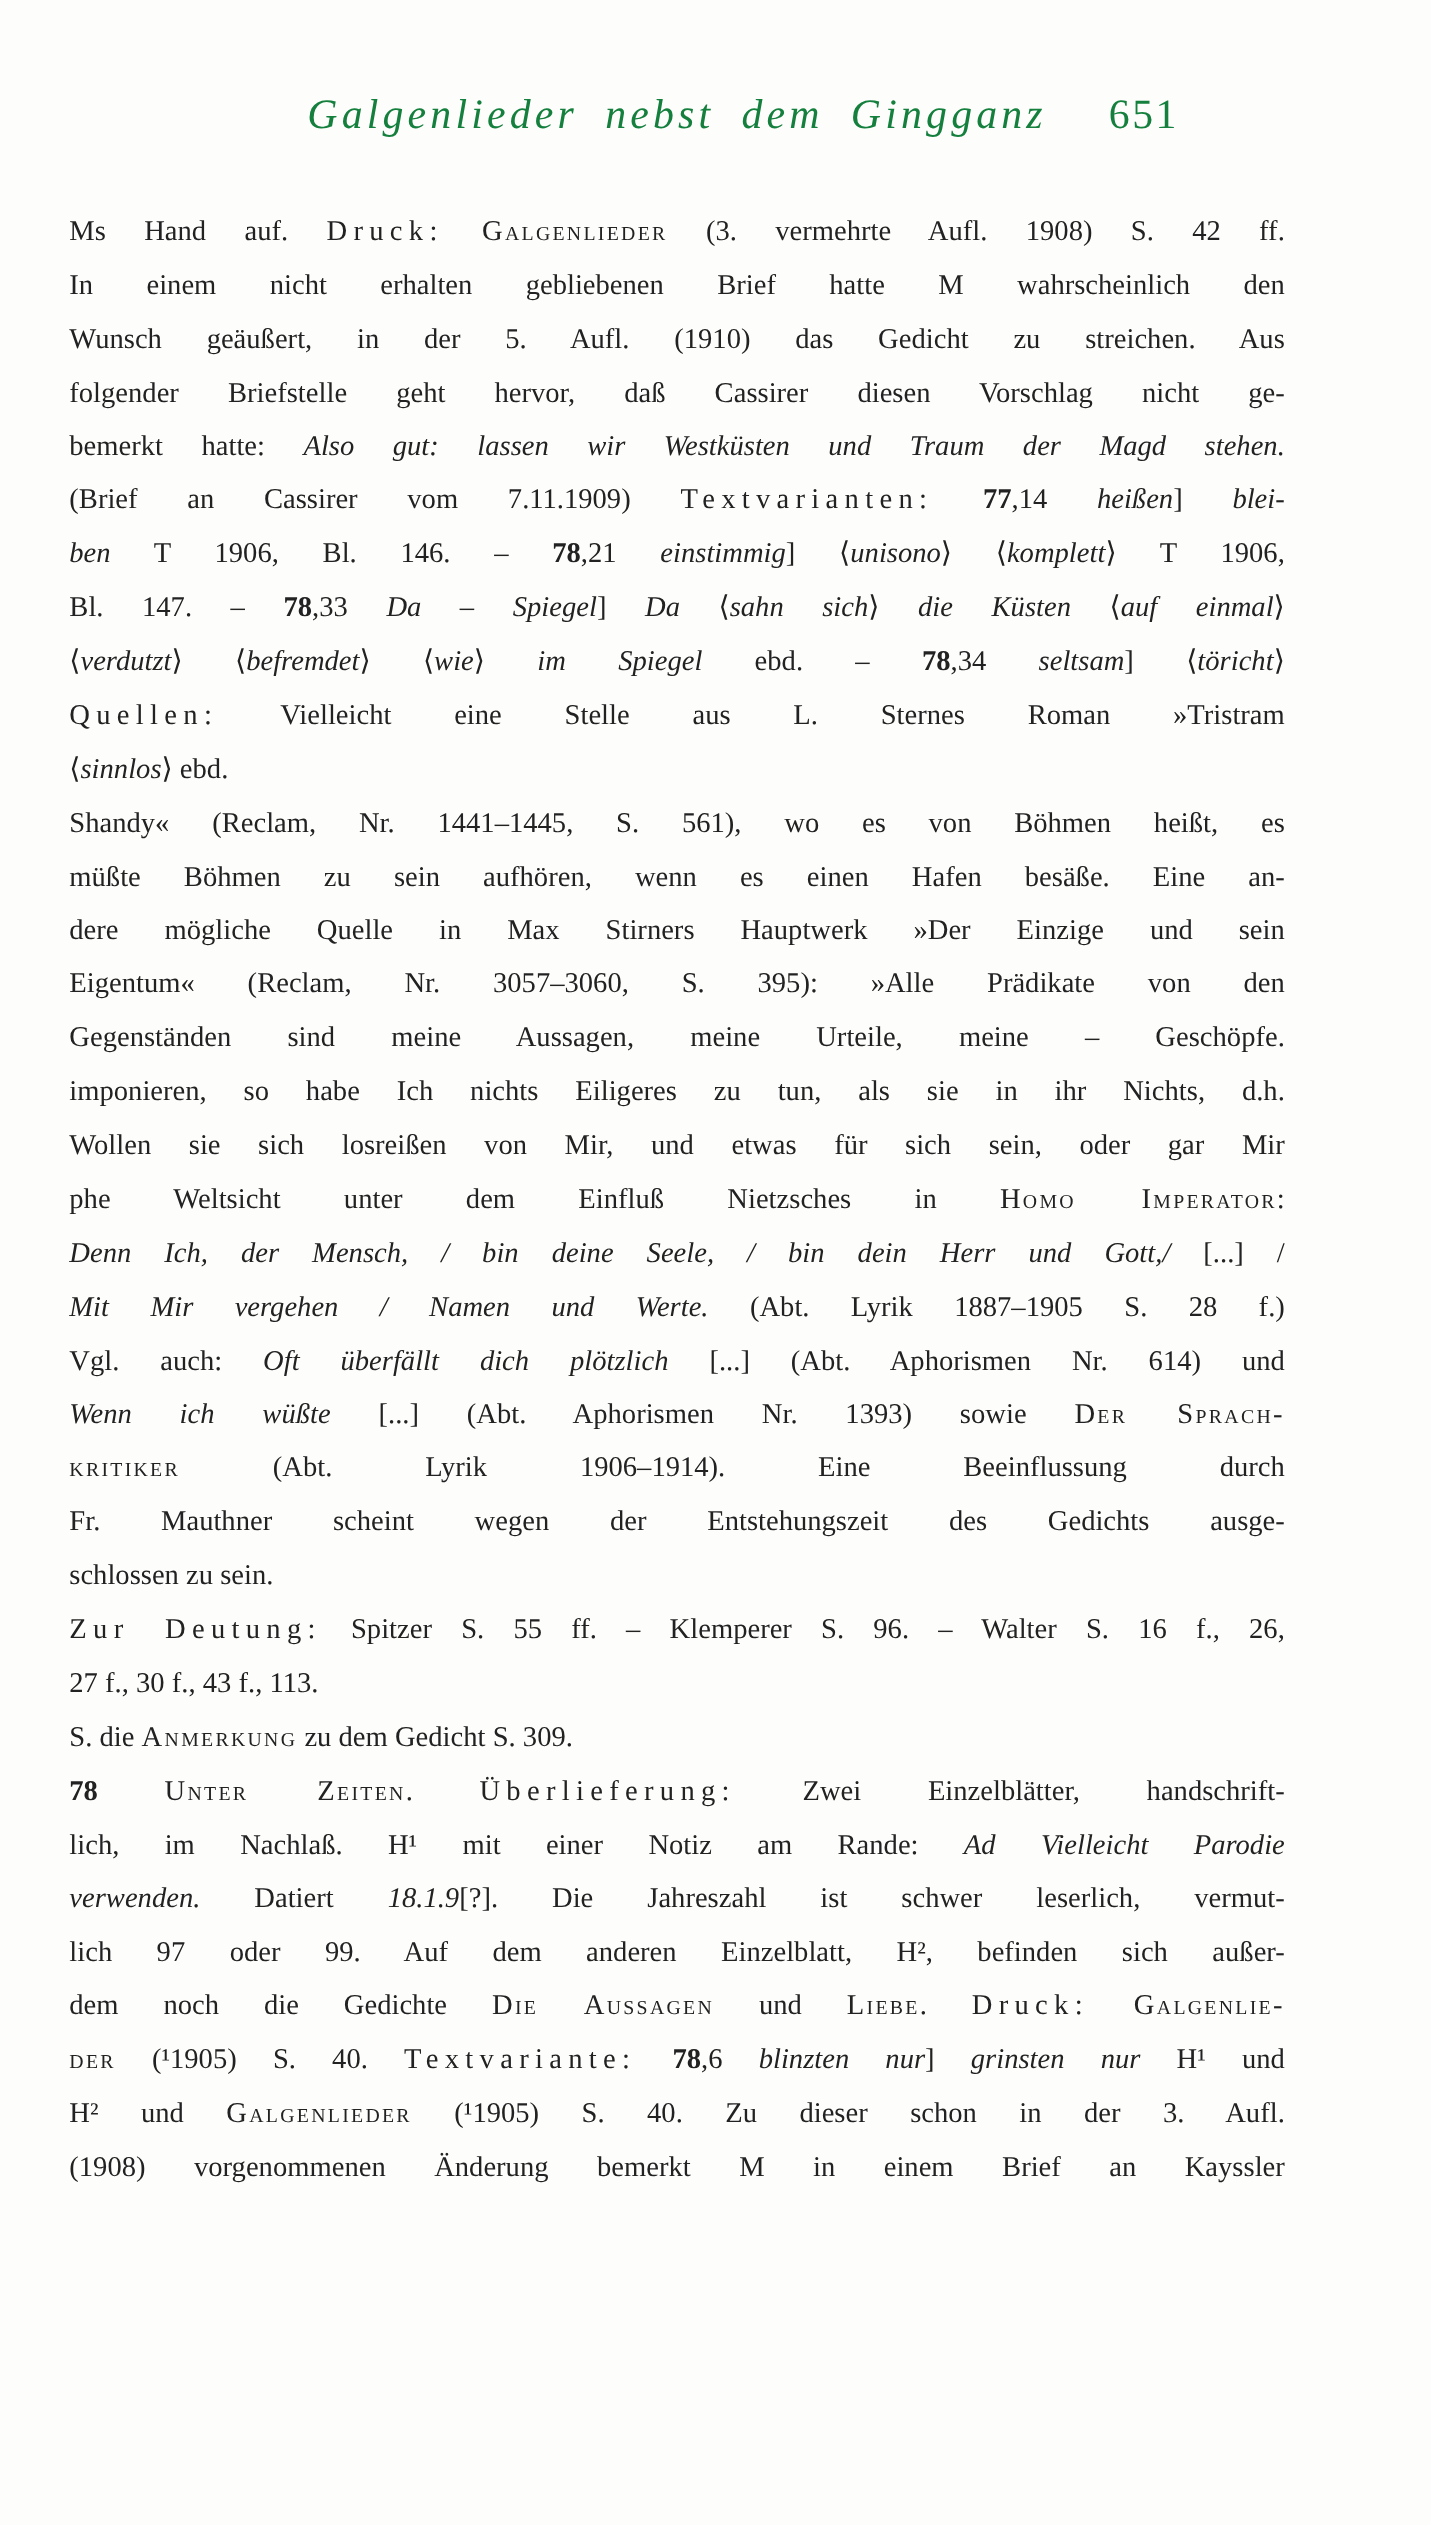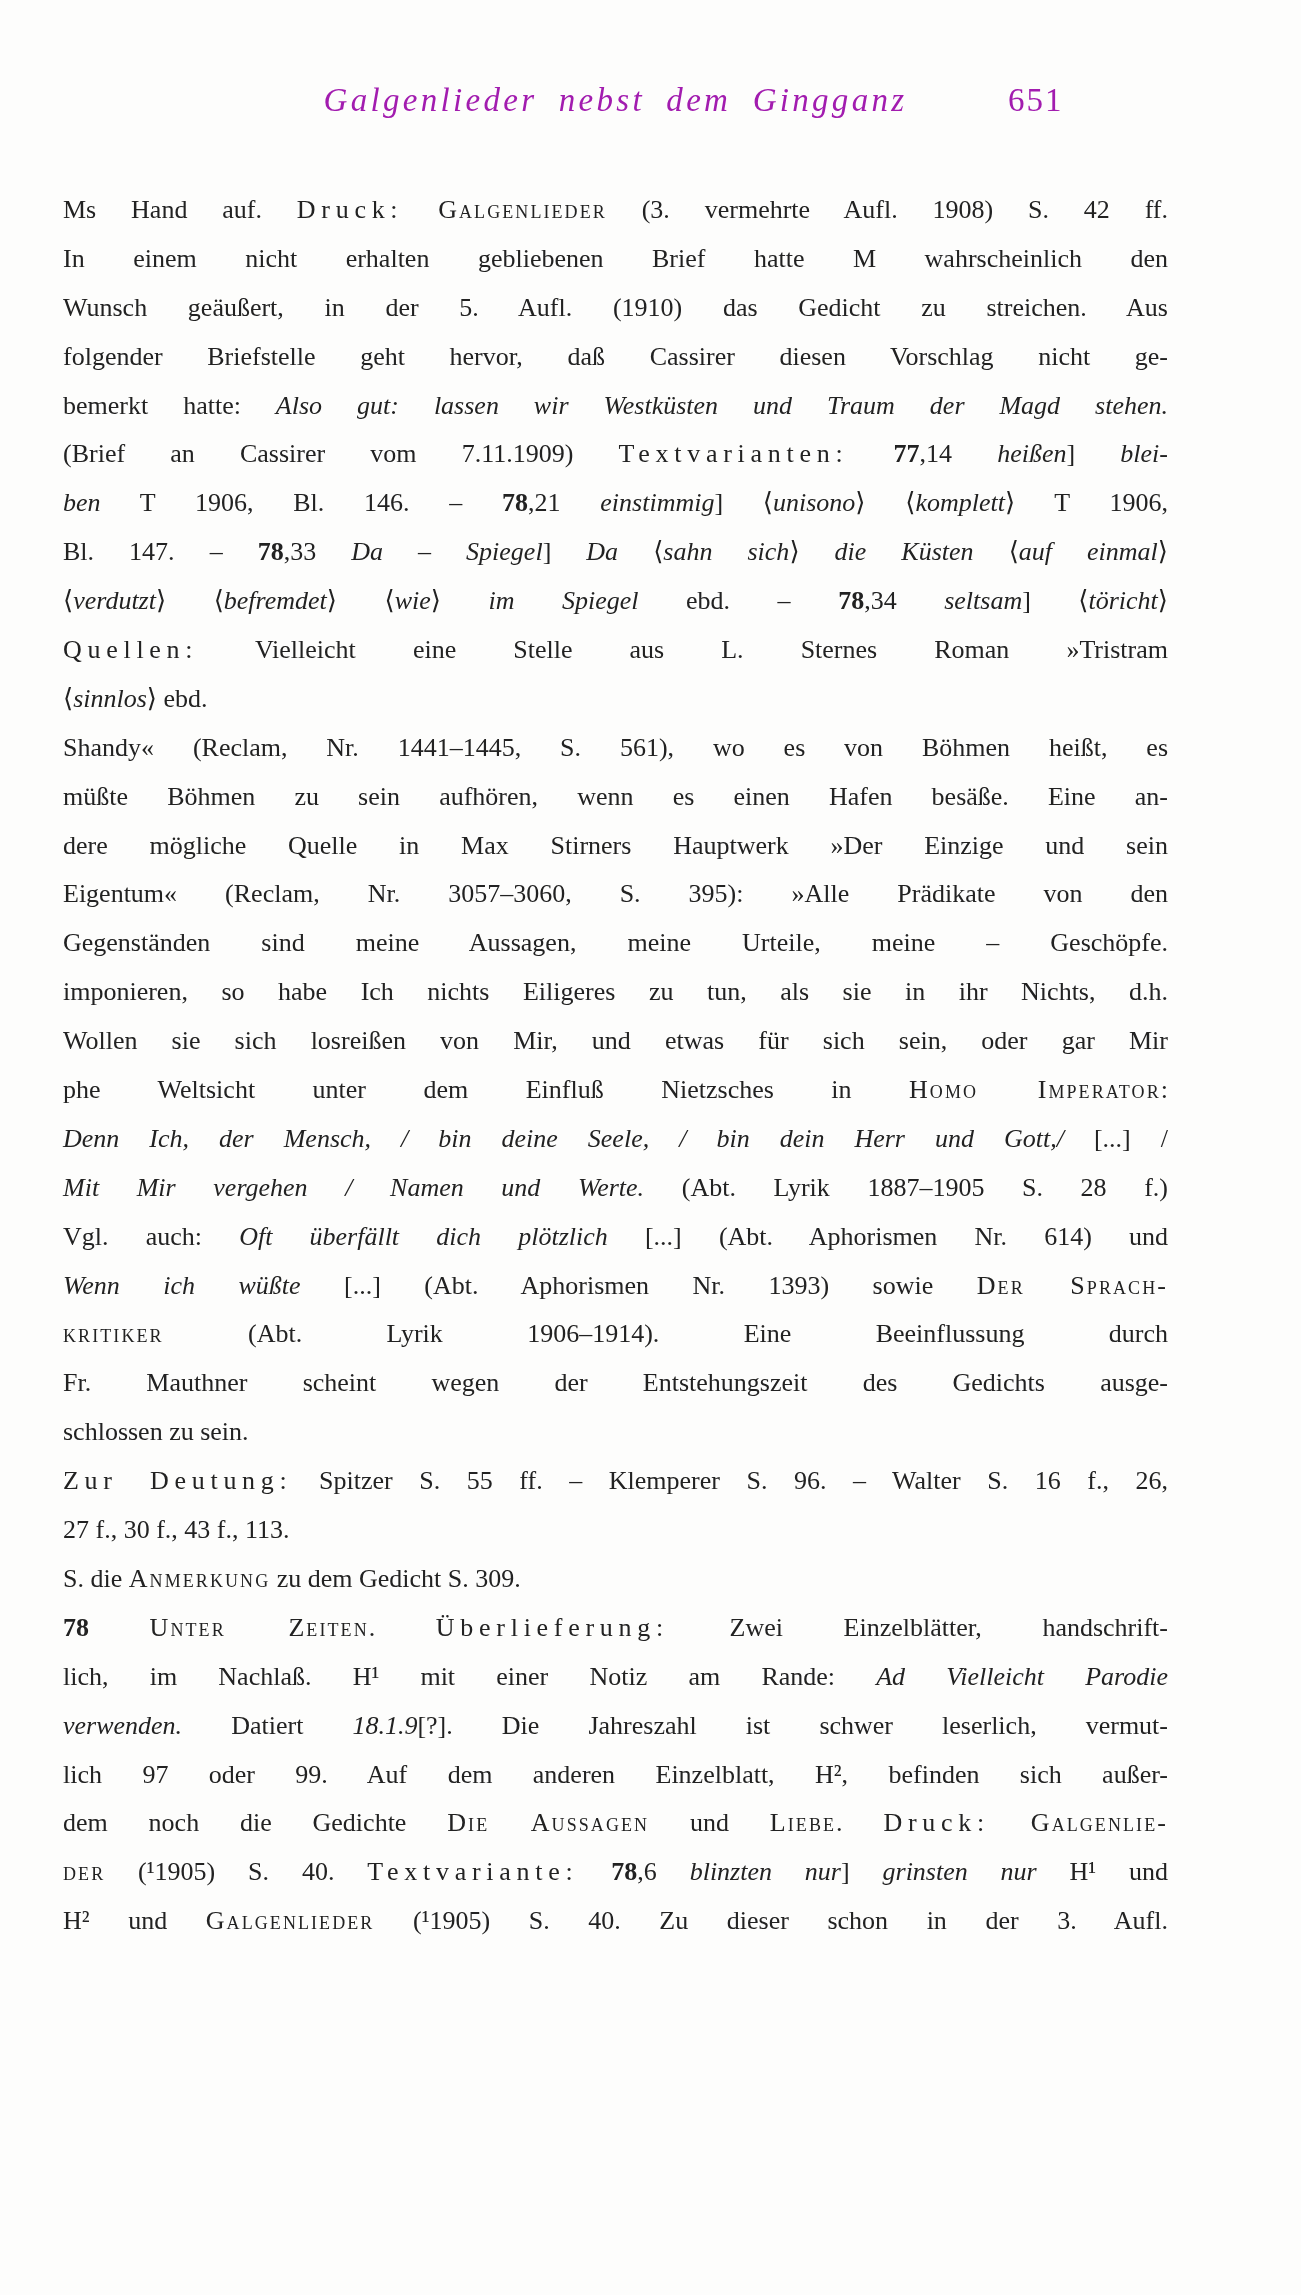--- a/index.html
+++ b/index.html
@@ -18,24 +18,24 @@
   }
   
   .running-head {
     position: absolute;
     top: 82px;
     left: 63px;
     width: 1105px;
     height: 44px;
     text-align: center;
     font-style: italic;
-    font-size: 33px;
+    font-size: 38px;
     letter-spacing: 0.10em;
     word-spacing: 0.30em;
-    color: #a21caf;
+    color: #15803d;
   }
   .running-head .page-number {
     position: absolute;
     left: 945px;
     top: 0;
     font-style: normal;
     letter-spacing: 0.06em;
     word-spacing: normal;
   }
   
@@ -104,15 +104,16 @@
       <div class="line"><span class="s-sp">Zur Deutung:</span><span class="s-r"> Spitzer S. 55 ff. – Klemperer S. 96. – Walter S. 16 f., 26,</span></div>
       <div class="line flush"><span class="s-r">27 f., 30 f., 43 f., 113.</span></div>
       <div class="line flush"><span class="s-r">S. die </span><span class="s-sc">Anmerkung</span><span class="s-r"> zu dem Gedicht S. 309.</span></div>
       <div class="line"><span class="s-b">78</span><span class="s-r"> </span><span class="s-sc">Unter Zeiten</span><span class="s-r">. </span><span class="s-sp">Überlieferung:</span><span class="s-r"> Zwei Einzelblätter, handschrift-</span></div>
       <div class="line"><span class="s-r">lich, im Nachlaß. H¹ mit einer Notiz am Rande: </span><span class="s-i">Ad Vielleicht Parodie</span></div>
       <div class="line"><span class="s-i">verwenden.</span><span class="s-r"> Datiert </span><span class="s-i">18.1.9</span><span class="s-r">[?]. Die Jahreszahl ist schwer leserlich, vermut-</span></div>
       <div class="line"><span class="s-r">lich 97 oder 99. Auf dem anderen Einzelblatt, H², befinden sich außer-</span></div>
       <div class="line"><span class="s-r">dem noch die Gedichte </span><span class="s-sc">Die Aussagen</span><span class="s-r"> und </span><span class="s-sc">Liebe</span><span class="s-r">. </span><span class="s-sp">Druck:</span><span class="s-r"> </span><span class="s-sc">Galgenlie-</span></div>
       <div class="line"><span class="s-sc">der</span><span class="s-r"> (¹1905) S. 40. </span><span class="s-sp">Textvariante:</span><span class="s-r"> </span><span class="s-b">78</span><span class="s-r">,6 </span><span class="s-i">blinzten nur</span><span class="s-r">] </span><span class="s-i">grinsten nur</span><span class="s-r"> H¹ und</span></div>
       <div class="line"><span class="s-r">H² und </span><span class="s-sc">Galgenlieder</span><span class="s-r"> (¹1905) S. 40. Zu dieser schon in der 3. Aufl.</span></div>
+      <div class="line"><span class="s-r">(1908) vorgenommenen Änderung bemerkt M in einem Brief an Kayssler</span></div>
     </div>
 
 </div>
 
 </body></html>

